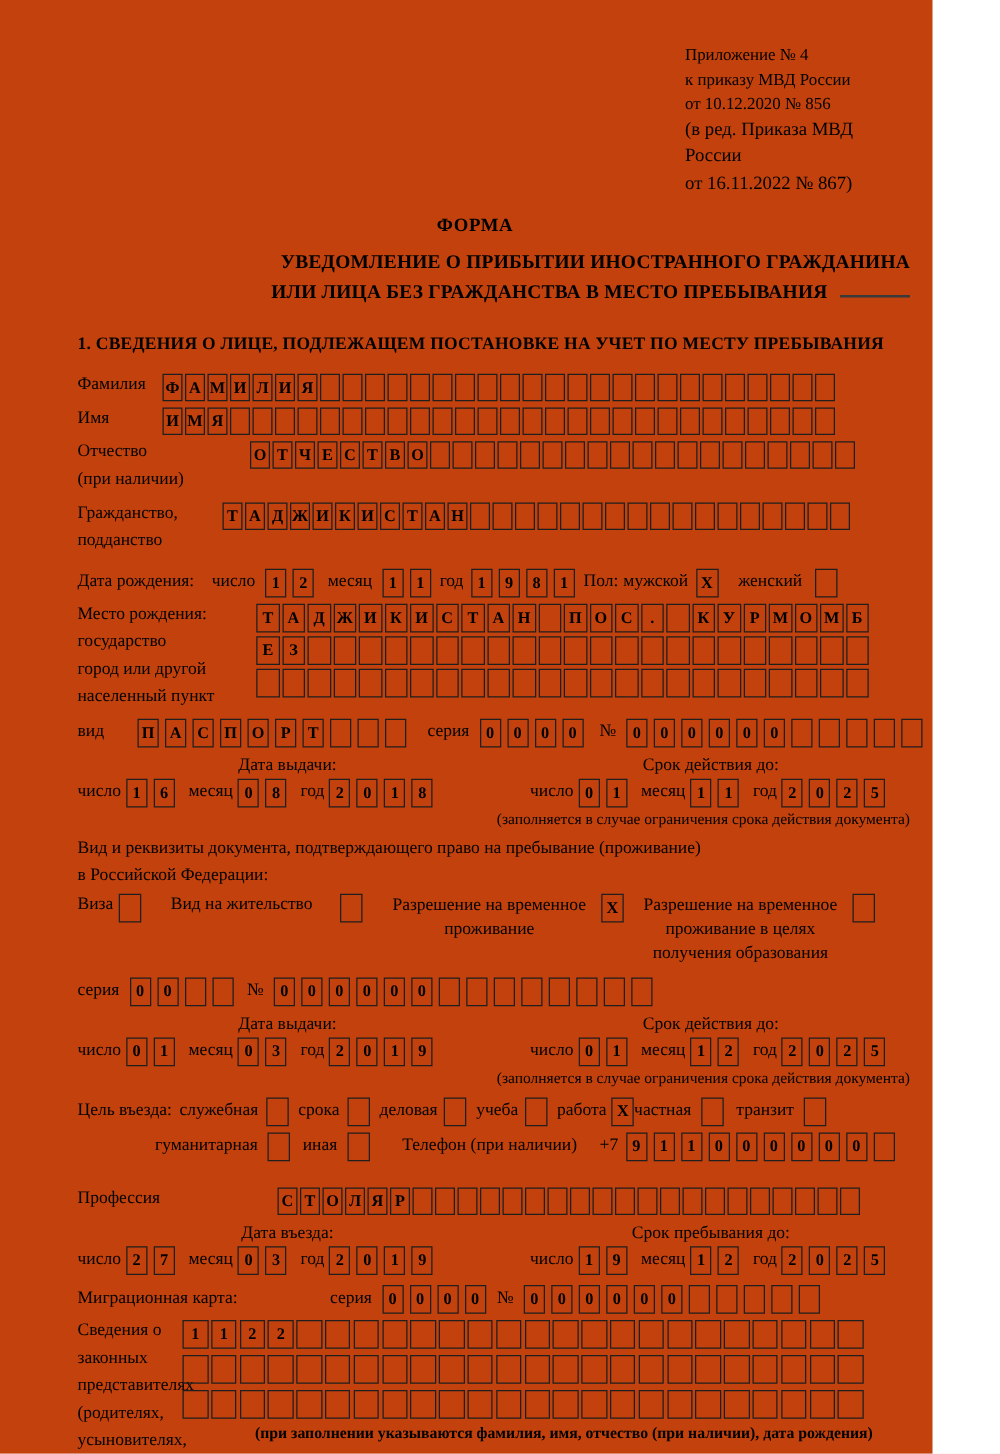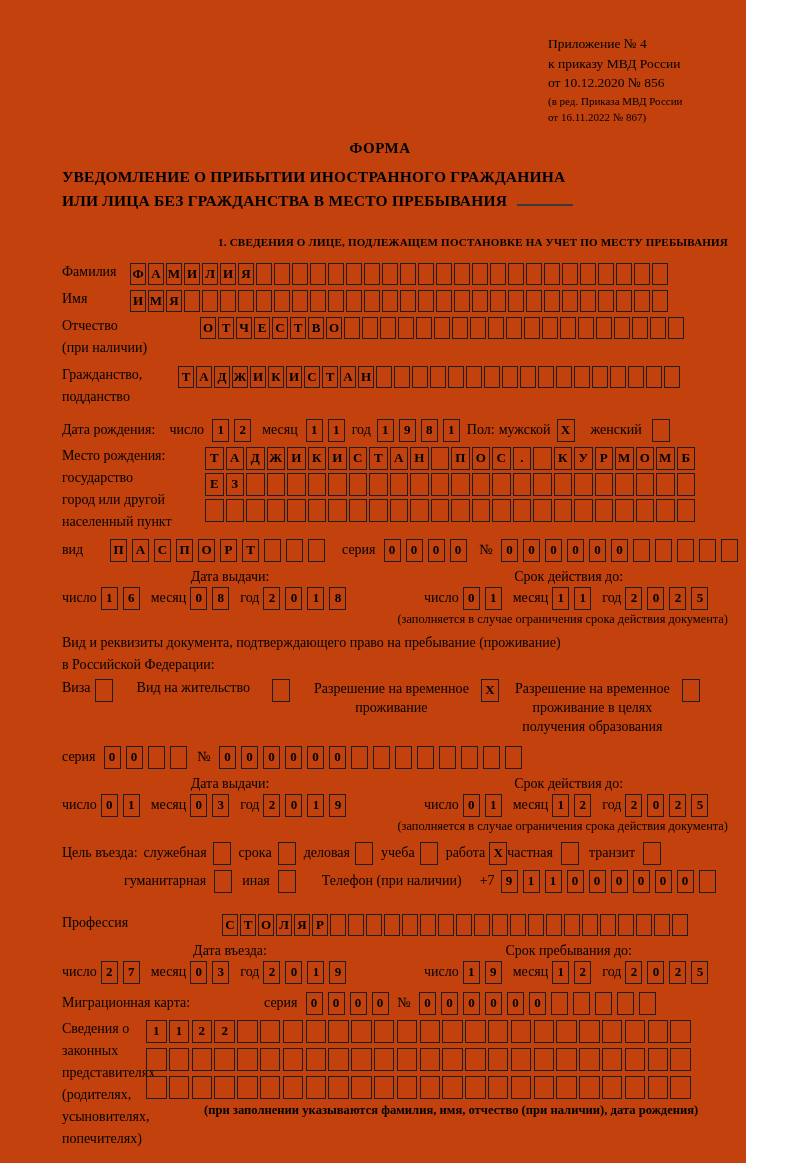--- a/index.html
+++ b/index.html
@@ -3,25 +3,25 @@
 <meta charset="utf-8">
 <style>
   * { box-sizing: border-box; margin: 0; padding: 0; }
   html, body { background: #ffffff; }
   .page {
     width: 746px; height: 1163px; background: #c2410c; color: #000;
     font-family: "Liberation Serif", "DejaVu Serif", serif;
     padding: 34px 18px 8px 62px; position: relative; overflow: hidden;
   }
   .tr-block { margin-left: auto; width: 180px; font-size: 13.5px; line-height: 1.45; }
-  .tr-block .sm { font-size: 11px; line-height: 1.4; margin-top: 1px; }
+  .tr-block .sm { font-size: 15px; line-height: 1.4; margin-top: 1px; }
   .forma { text-align: center; font-weight: bold; font-size: 15px; padding-right: 30px; margin-top: 15px; letter-spacing: .5px; }
-  .title { text-align: left; font-weight: bold; font-size: 15.5px; line-height: 1.55; margin-top: 8px; letter-spacing: .2px; }
+  .title { text-align: right; font-weight: bold; font-size: 15.5px; line-height: 1.55; margin-top: 8px; letter-spacing: .2px; }
   .uline { display: inline-block; width: 56px; border-bottom: 2px solid #3a3a3a; margin-left: 10px; vertical-align: baseline; }
-  .sec-head { font-weight: bold; font-size: 11px; margin-top: 22px; letter-spacing: .2px; text-align: right; }
+  .sec-head { font-weight: bold; font-size: 14px; margin-top: 22px; letter-spacing: .2px; }
   .frow { display: flex; align-items: flex-start; margin-top: 5px; flex-wrap: nowrap; }
   .mid { align-items: center; }
   .lbl { font-size: 14px; line-height: 1.35; flex: none; }
   .lblcol { flex: none; font-size: 14px; line-height: 18px; }
   .lblcol div { margin-bottom: 4px; }
   .grid { display: flex; flex: none; }
   .cell {
     flex: none; width: 16px; height: 22px; border: 1.7px solid #1f1f1f; margin-right: 2px;
     text-align: center; font-weight: bold; font-size: 13px; line-height: 19px;
     font-family: "Liberation Serif", serif;

